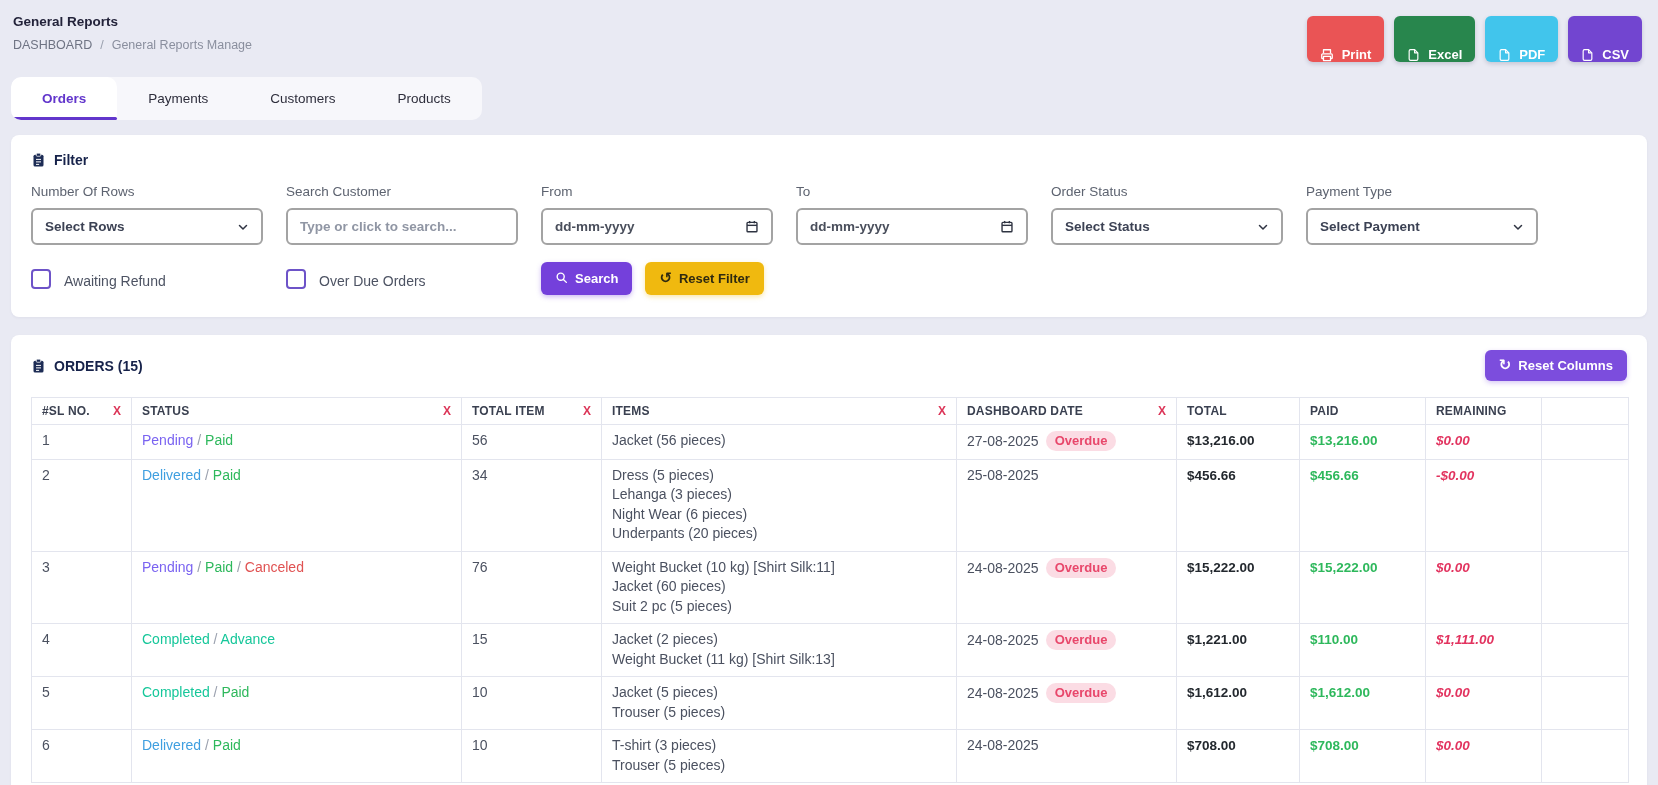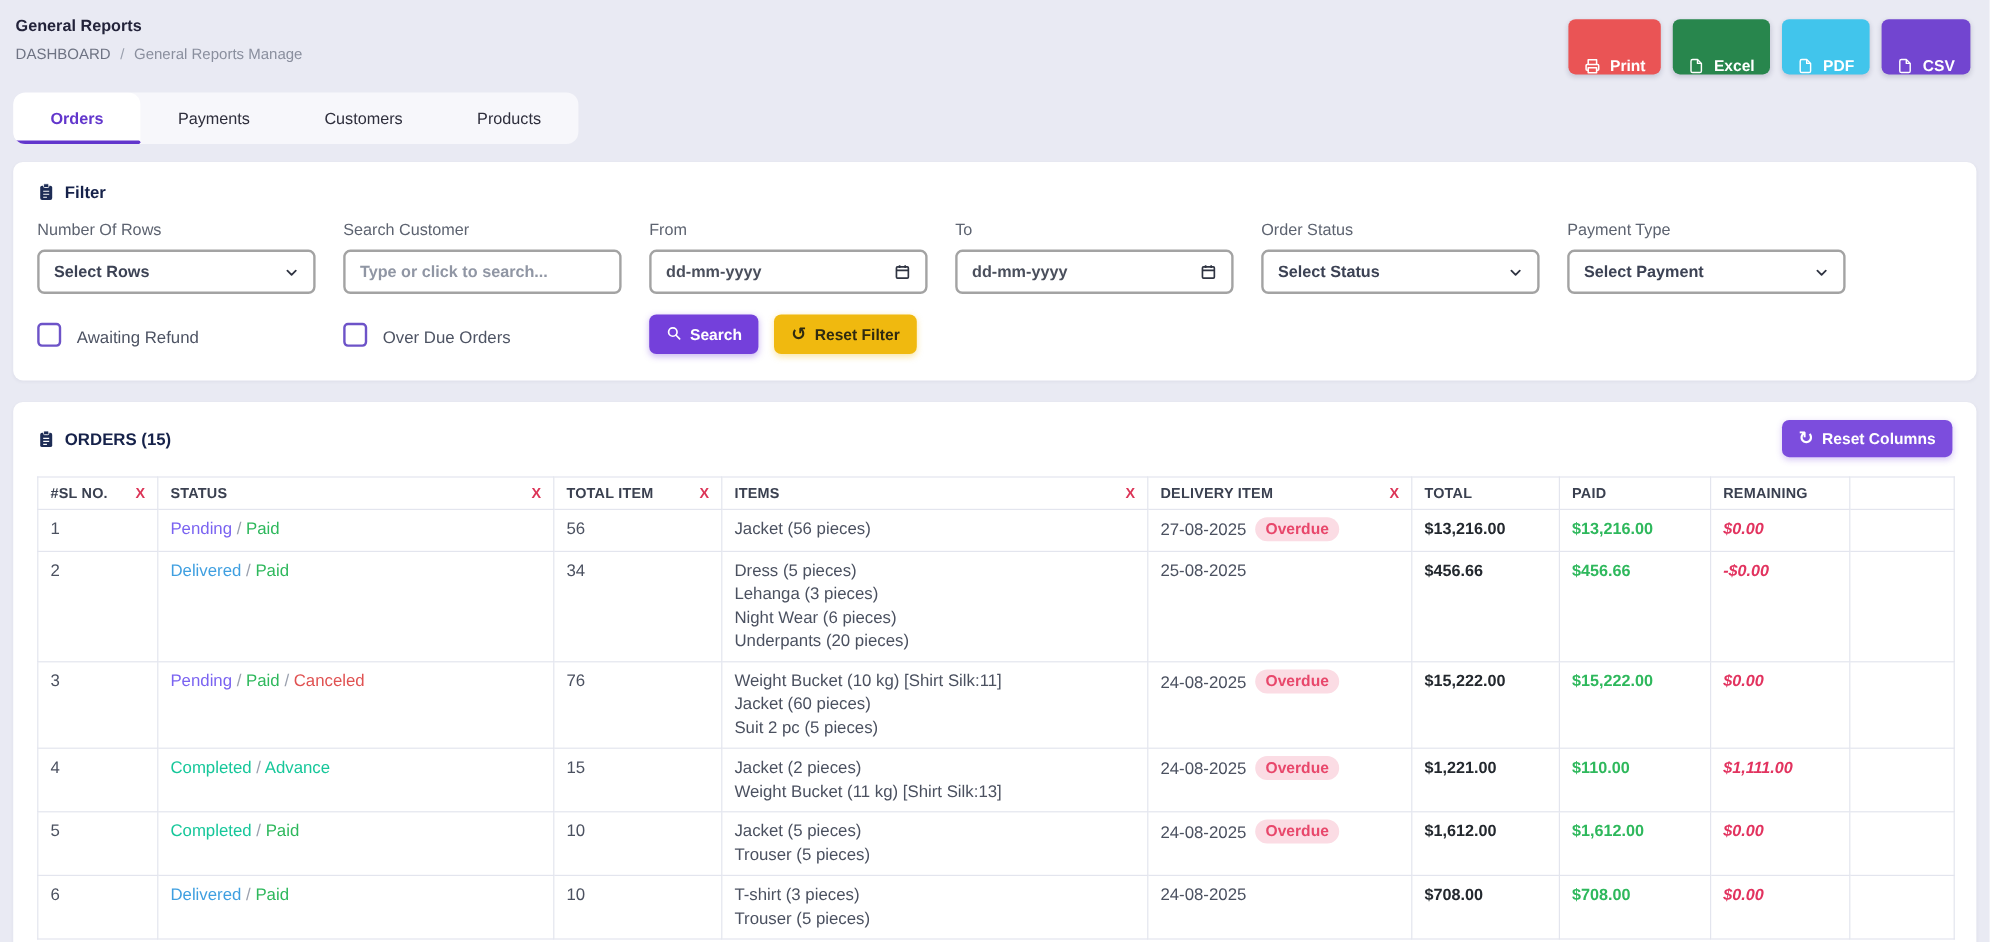--- a/index.html
+++ b/index.html
@@ -359,21 +359,21 @@
               </div>
             </th>
             <th>
               <div class="th-inner">
                 <span class="th-label">ITEMS</span>
                 <span class="th-x">X</span>
               </div>
             </th>
             <th>
               <div class="th-inner">
-                <span class="th-label">DELIVERY ITEM</span>
+                <span class="th-label">DASHBOARD DATE</span>
                 <span class="th-x">X</span>
               </div>
             </th>
             <th>
               <div class="th-inner">
                 <span class="th-label">TOTAL</span>
               </div>
             </th>
             <th>
               <div class="th-inner">

